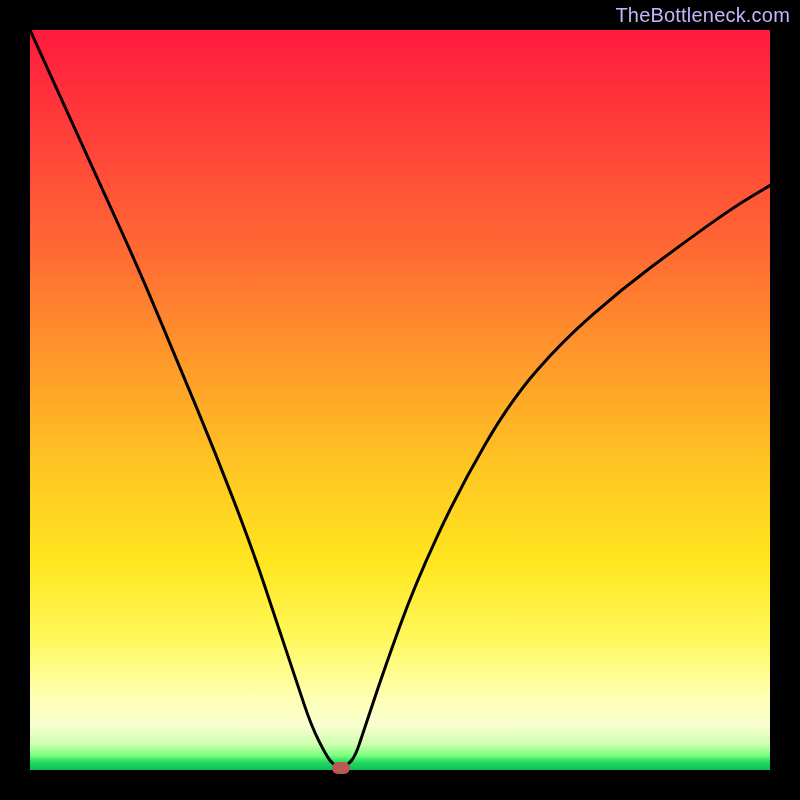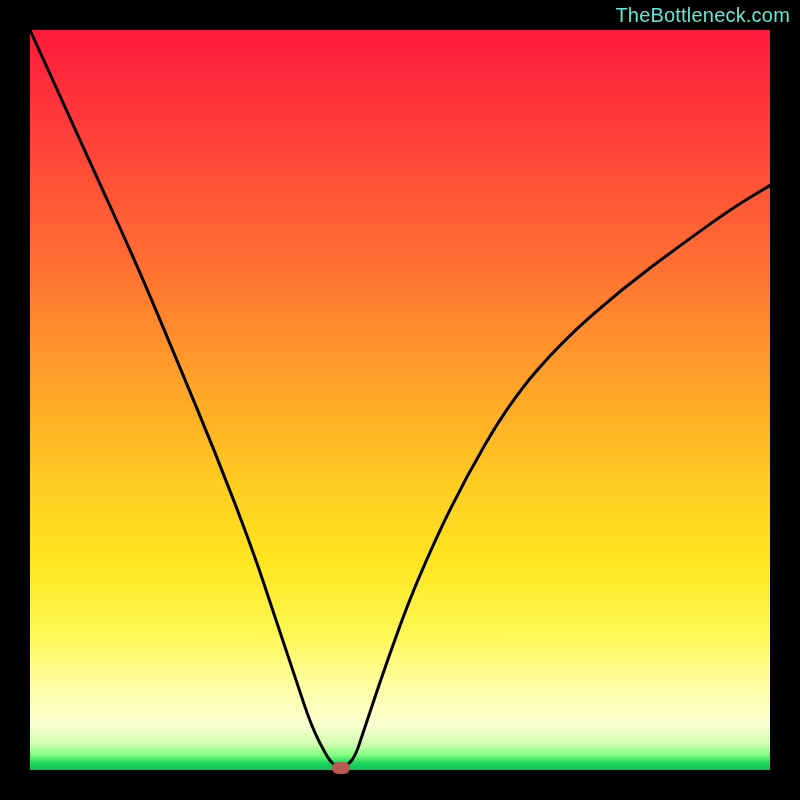--- a/index.html
+++ b/index.html
@@ -10,21 +10,21 @@
     position: absolute;
     top: 0; left: 0;
     width: 800px; height: 800px;
     background: #000;
   }
 
   .attribution {
     position: absolute;
     top: 4px;
     right: 10px;
-    color: #5eead4;
+    color: #c4b5fd;
     font-size: 20px;
     font-weight: 500;
     letter-spacing: 0.2px;
   }
 
   .plot-area {
     position: absolute;
     left: 30px;
     top: 30px;
     width: 740px;

